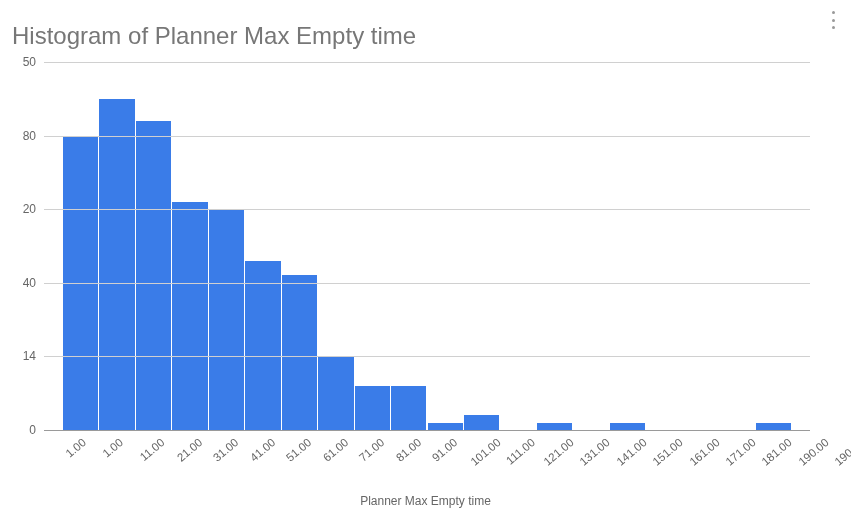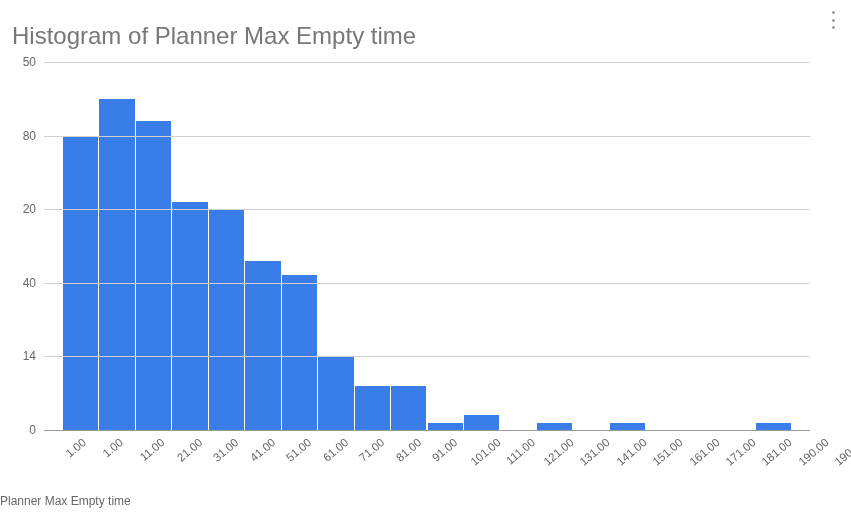--- a/index.html
+++ b/index.html
@@ -89,20 +89,21 @@
     color: #666;
     white-space: nowrap;
     transform-origin: top right;
     transform: rotate(-40deg);
     text-align: right;
   }
   .xlabel {
     position: absolute;
     left: 0; right: 0;
     bottom: 8px;
+    text-align: center;
     font-size: 12px;
     color: #666;
   }
 </style>
 </head>
 <body>
 
 <div class="title">Histogram of Planner Max Empty time</div>
 
 <div class="more-icon">

